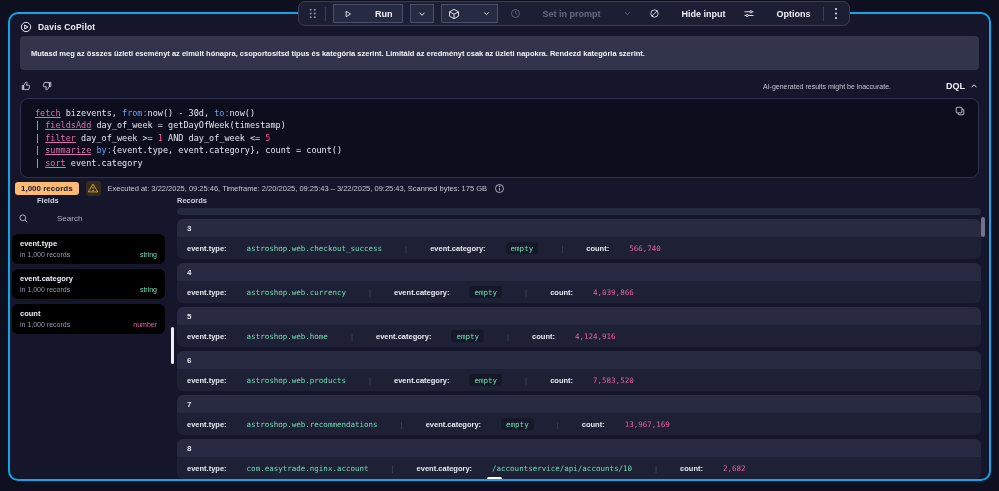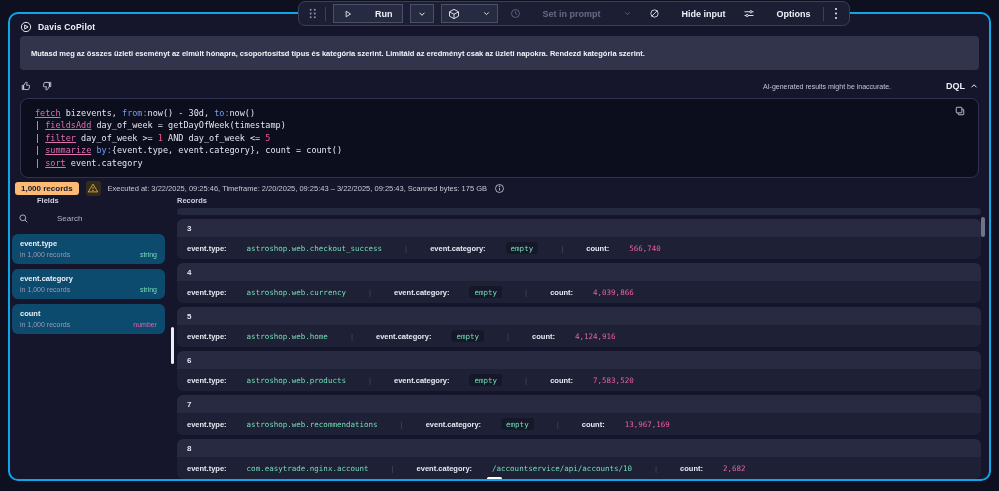--- a/index.html
+++ b/index.html
@@ -47,21 +47,21 @@
   .section-title { position:absolute; font-size:7.5px; font-weight:bold; color:#ced1e0; }
   .fields-title  { left:4px;  top:182px;margin-left:23px; }
   .records-title { left:167px; top:182px; }
 
   .search-row { position:absolute; left:8px; top:197px; width:150px; height:15px;
     display:flex; align-items:center; gap:8px; cursor:text; }
   .search-placeholder { font-size:8px; color:#aeb2c4;padding-left:20px; }
 
   .fields-list { position:absolute; left:2px; top:220px; width:153px;
     display:flex; flex-direction:column; gap:5px; }
-  .field-card { background:#0c4a6e; border-radius:6px; height:30px; padding:5px 8px; cursor:pointer; }
+  .field-card { background:#000000; border-radius:6px; height:30px; padding:5px 8px; cursor:pointer; }
   .field-name { font-size:7.5px; font-weight:bold; color:#eef0f8; line-height:9px; }
   .field-sub  { display:flex; justify-content:space-between; margin-top:3px; }
   .field-occurrence { font-size:7px; color:#989cb2; }
   .field-type { font-size:7px; }
   .field-type.teal { color:#74dcb8; }
   .field-type.pink { color:#ec5fa5; }
 
   .records-list { position:absolute; left:167px; right:8px; top:194px;
     display:flex; flex-direction:column; gap:4px; }
   .record-sliver { height:7px; background:#252940; border-radius:5px; }

